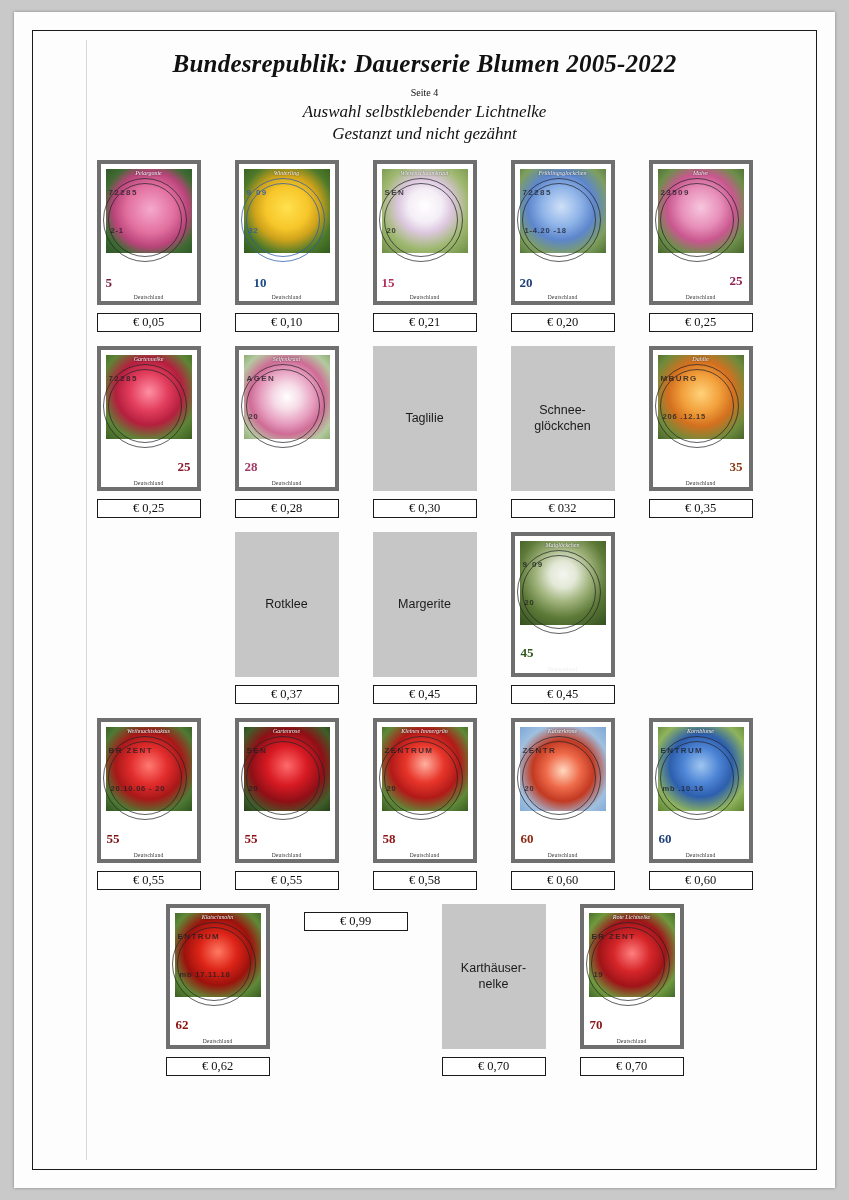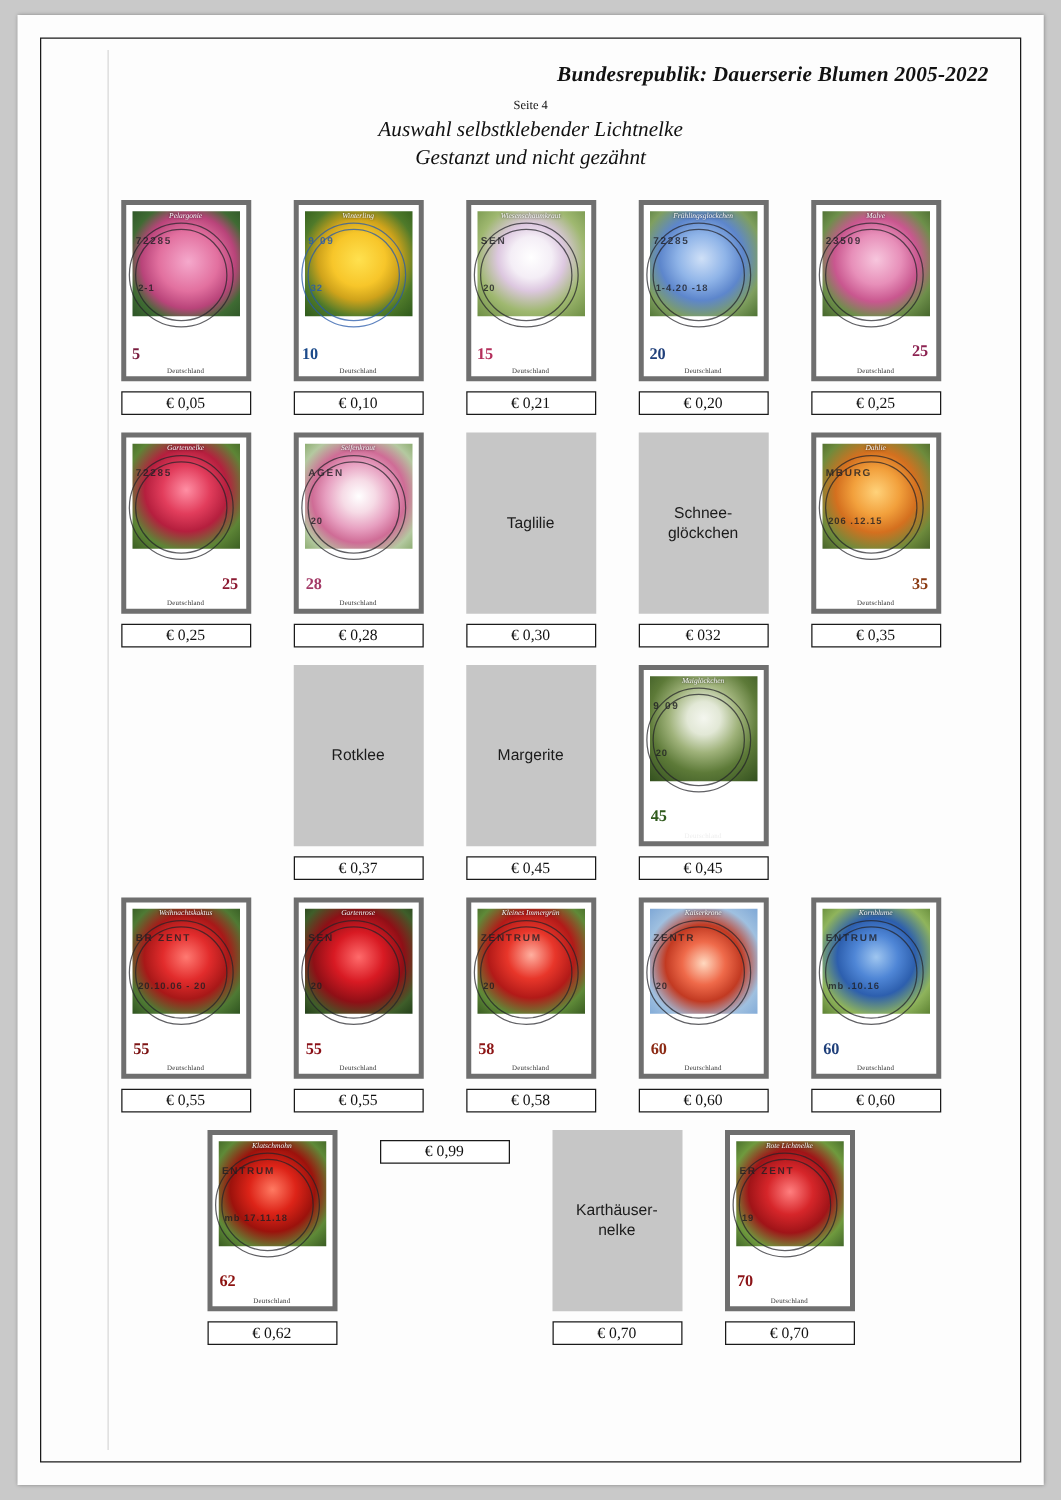--- a/index.html
+++ b/index.html
@@ -43,24 +43,23 @@
 
   
   .header {
     text-align: center;
     padding-top: 10px;
   }
   .title {
     font-family: "Liberation Serif", serif;
     font-weight: bold;
     font-style: italic;
-    font-size: 17px;
+    font-size: 25px;
     color: #111;
     letter-spacing: 0.2px;
-    text-align: right;
   }
   .subtitle-page {
     font-family: "Liberation Serif", serif;
     font-size: 10px;
     color: #111;
     margin-top: 9px;
   }
   .subtitle-1 {
     font-family: "Liberation Serif", serif;
     font-style: italic;
@@ -247,21 +246,21 @@
               </div>
             </div>
             <div class="price">€ 0,05</div>
           </div>
           <div class="cell">
             <div class="slot filled">
               <div class="stamp">
                 <div class="stamp-img" style="background: radial-gradient(circle at 50% 46%, rgb(255, 225, 79) 0%, rgb(247, 198, 42) 34%, rgb(207, 163, 27) 52%, rgb(79, 122, 42) 74%, rgb(47, 90, 28) 100%);">
                   <div class="stamp-caption-top">Winterling</div>
                 </div>
-                <div class="denom" style="left: 3px; bottom: 10px; color: rgb(27, 74, 138); margin-top: 28px;">10</div>
+                <div class="denom" style="left: 15px; bottom: 10px; color: rgb(27, 74, 138); margin-top: 28px;">10</div>
                 <div class="country" style="color: rgb(51, 51, 51);">Deutschland</div>
                 <div class="cancel cancel-blue" style="left: 2px; top: 14px; width: 82px; height: 82px;"></div>
                 <div class="cancel inner cancel-blue" style="left: 7px; top: 19px; width: 72px; height: 72px;"></div>
                 <div class="cancel-text cancel-blue-text" style="left: 8px; top: 24px; font-size: 8px; letter-spacing: 1.4px;">9 09</div>
                 <div class="cancel-text cancel-blue-text" style="left: 10px; top: 62px; font-size: 7.5px; letter-spacing: 0.8px;">32</div>
               </div>
             </div>
             <div class="price">€ 0,10</div>
           </div>
           <div class="cell">

